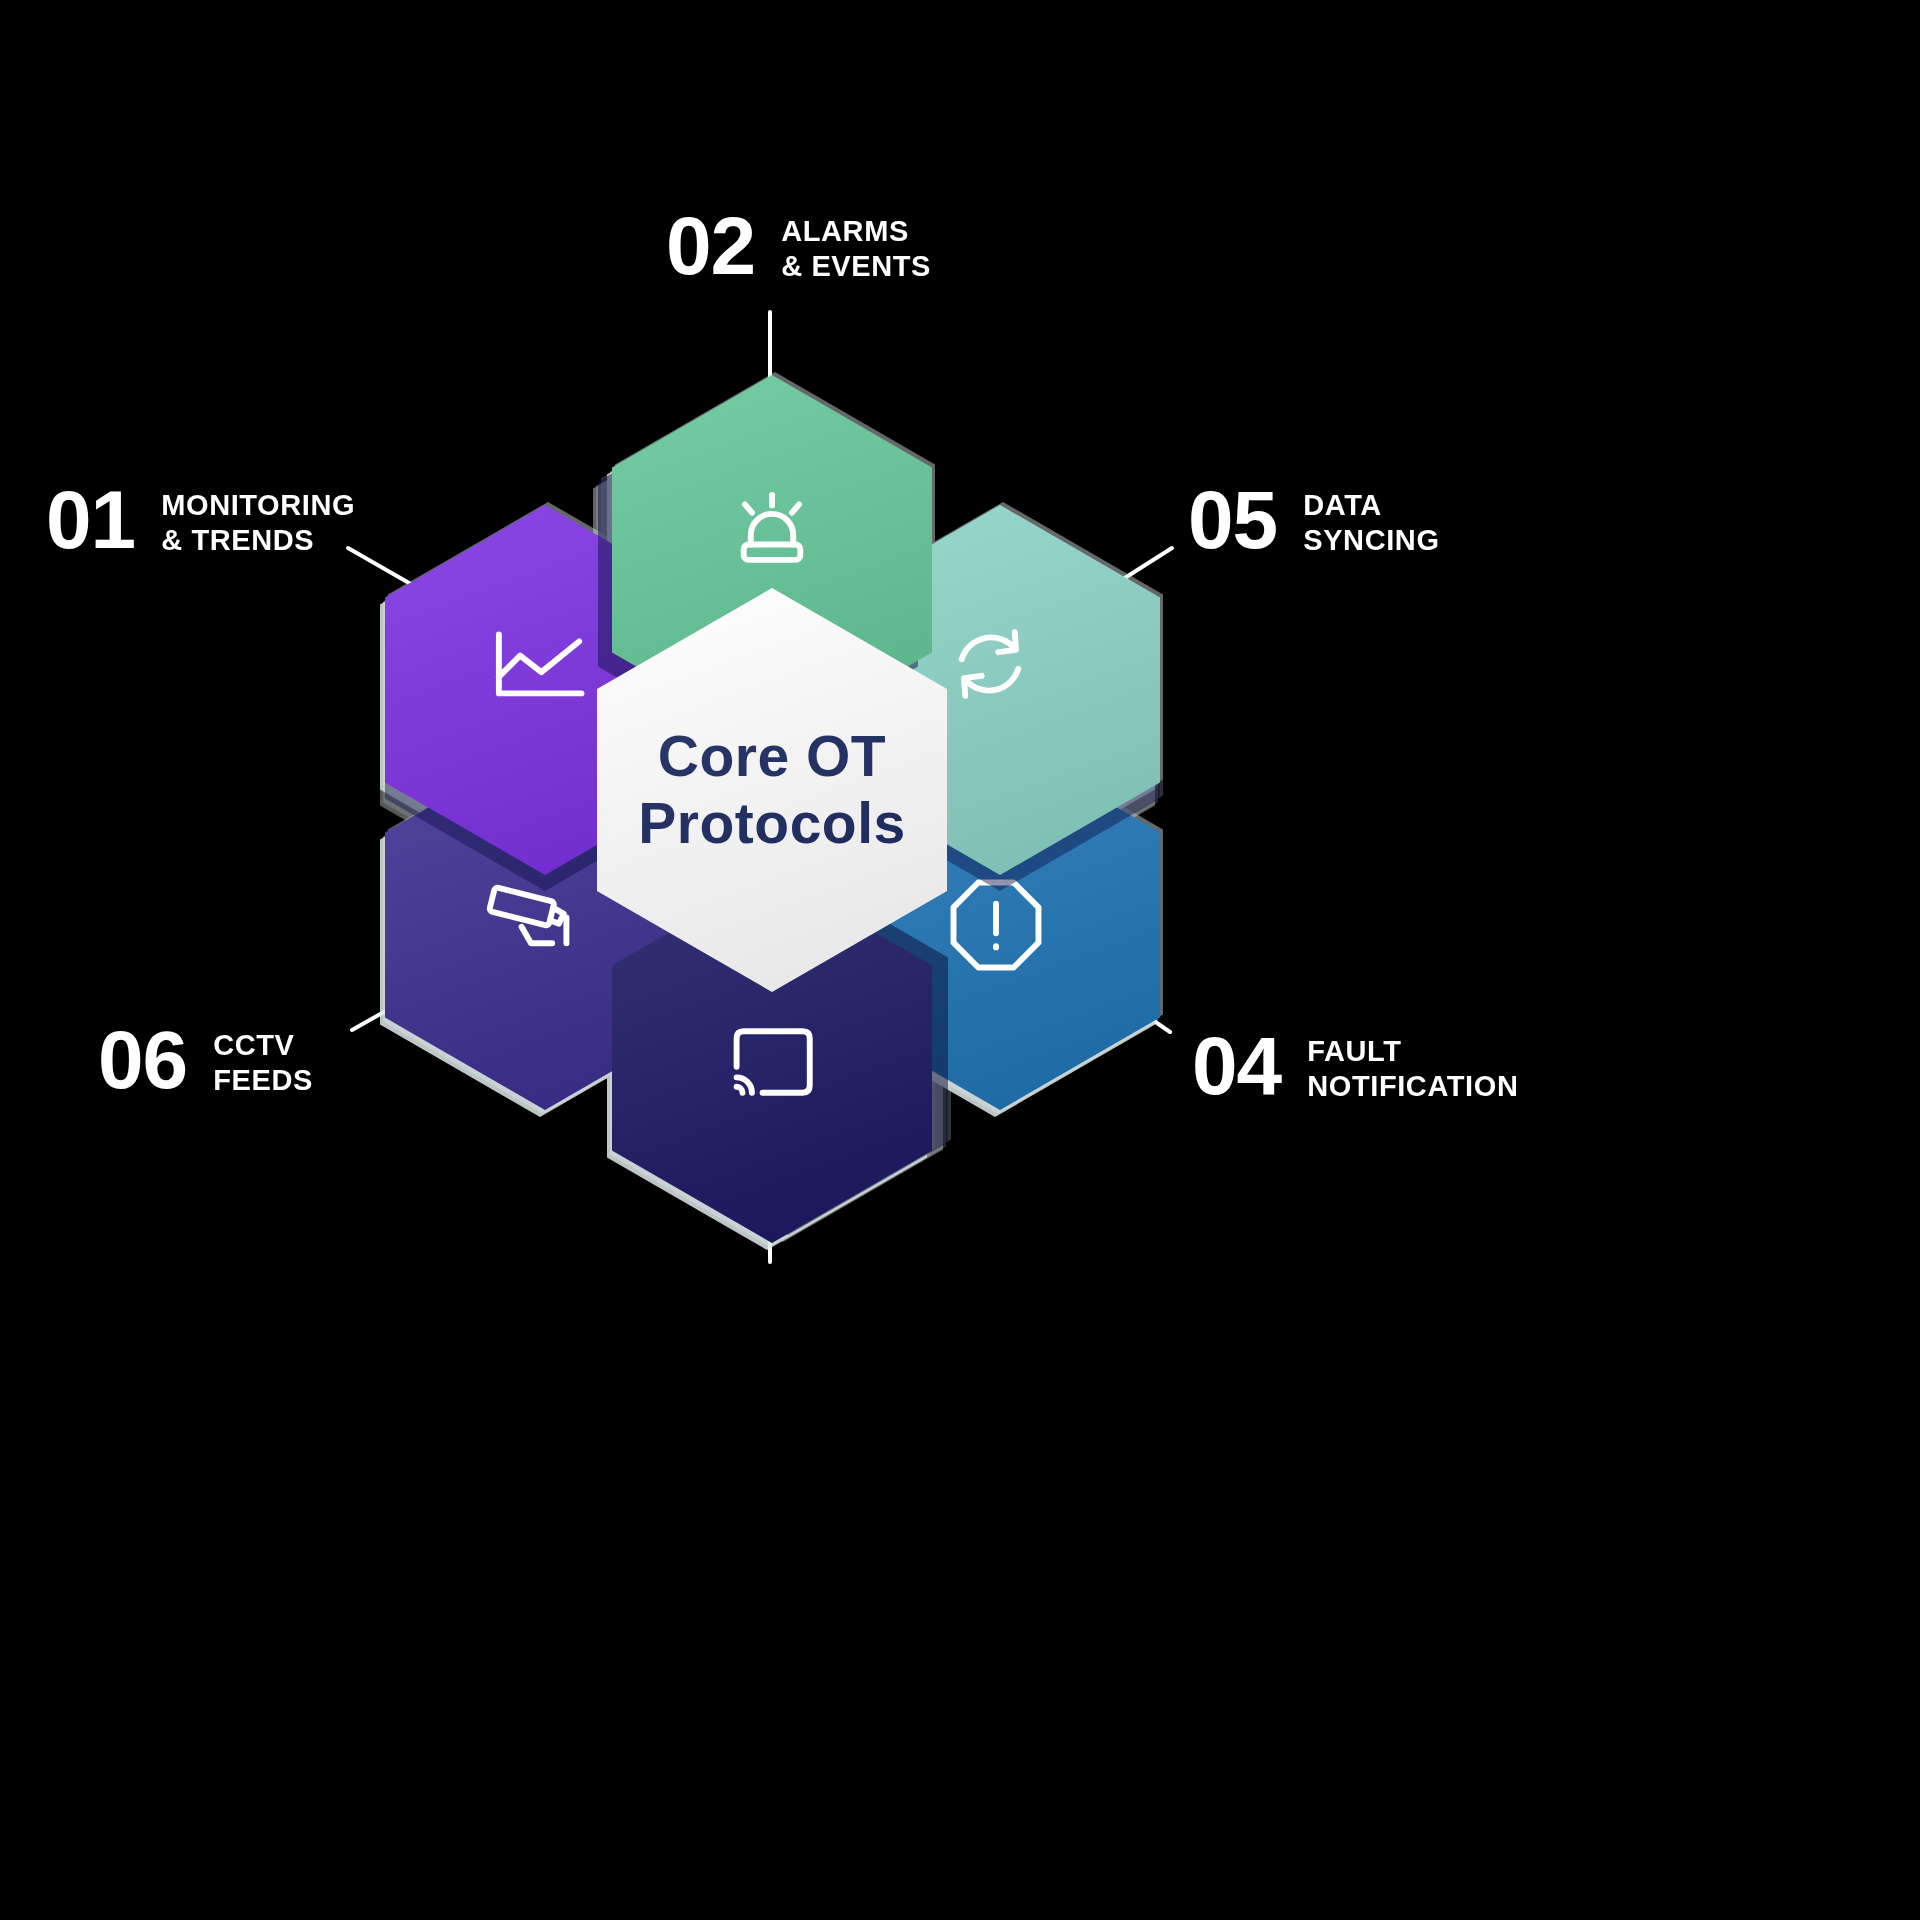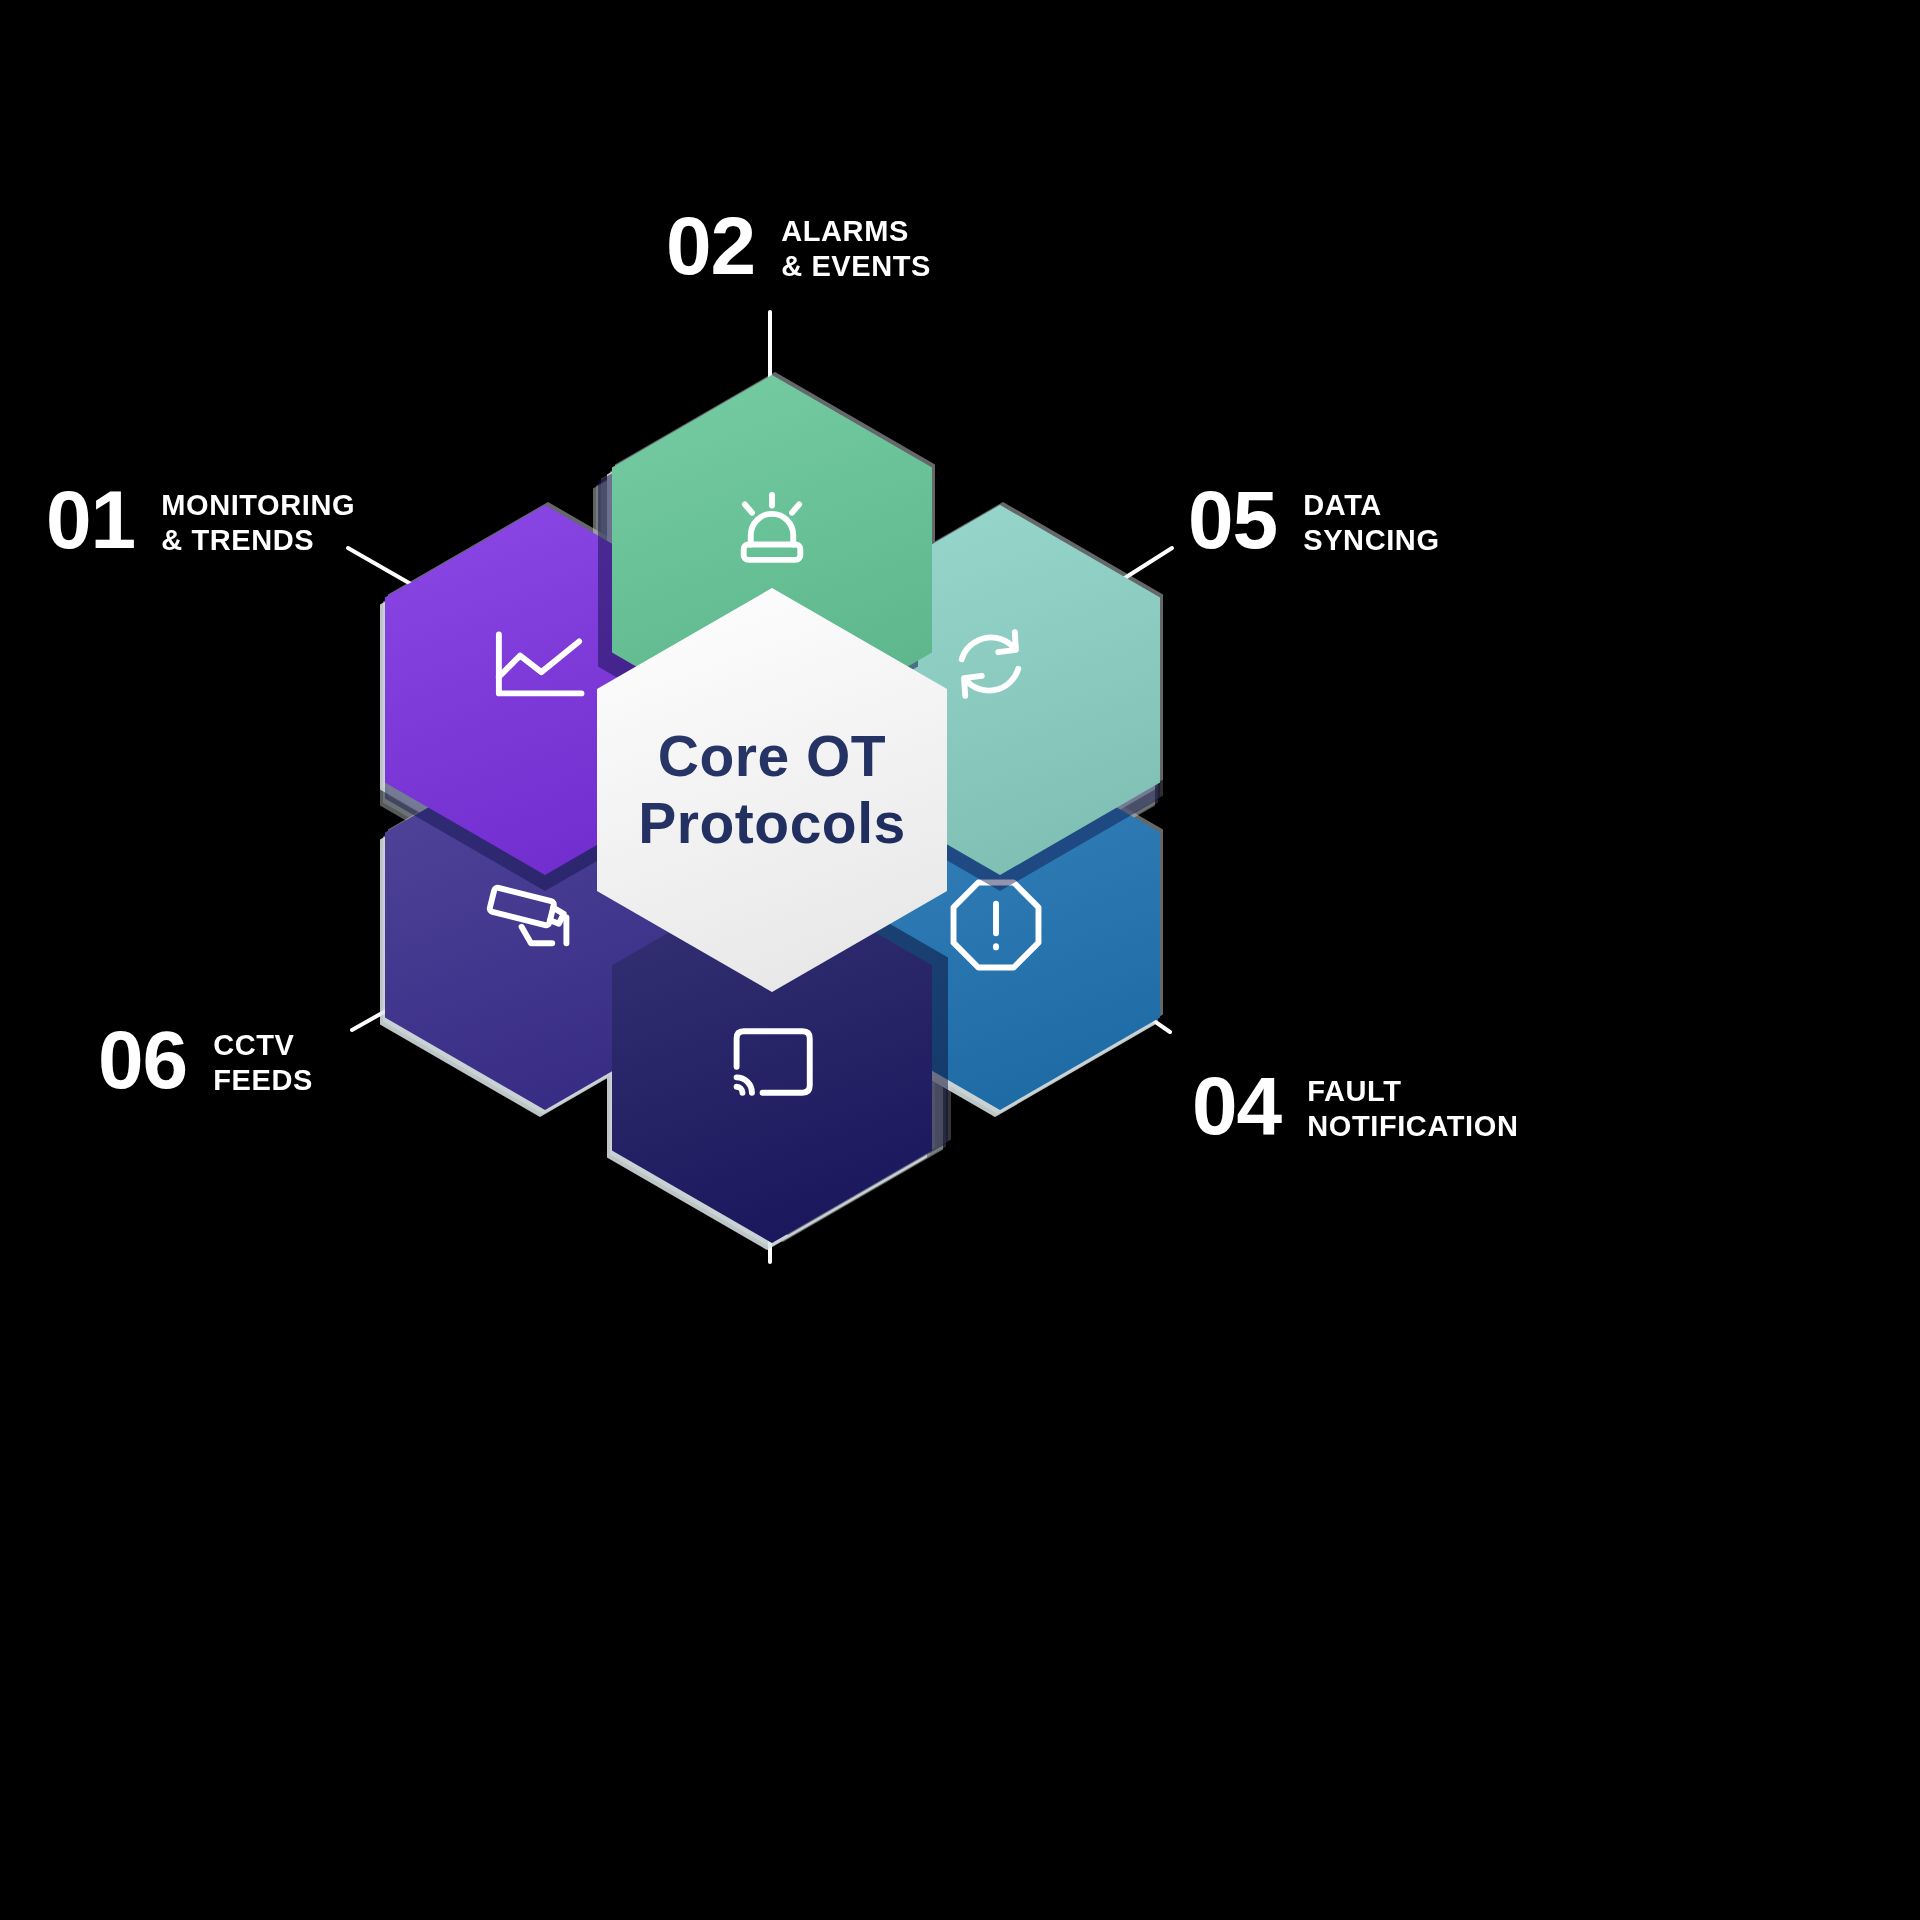--- a/index.html
+++ b/index.html
@@ -55,21 +55,21 @@
   .ic-indigo{transform:translate(-14px,-10px);}
 
   
   .label-group{position:absolute;display:flex;align-items:flex-start;gap:26px;color:#fff;z-index:2;}
   .num{font-size:82px;font-weight:800;line-height:.92;letter-spacing:-1px;}
   .label-text{font-size:29px;font-weight:bold;line-height:1.22;letter-spacing:.6px;margin-top:6px;text-transform:uppercase;}
 
   .g01{left:46px;  top:482px;}
   .g02{left:650px; top:208px;margin-left:16px;}
   .g03{left:1188px;top:482px;}
-  .g04{left:1192px;top:1028px;margin-top:40px;}
+  .g04{left:1192px;top:1028px;}
   .g05{left:645px; top:1282px;}
   .g06{left:98px;  top:1022px;}
 </style>
 </head>
 <body>
 
 <div class="stage">
 
   <svg class="connectors" viewBox="0 0 1920 1920">
     <line x1="348" y1="548" x2="430" y2="595"></line>

